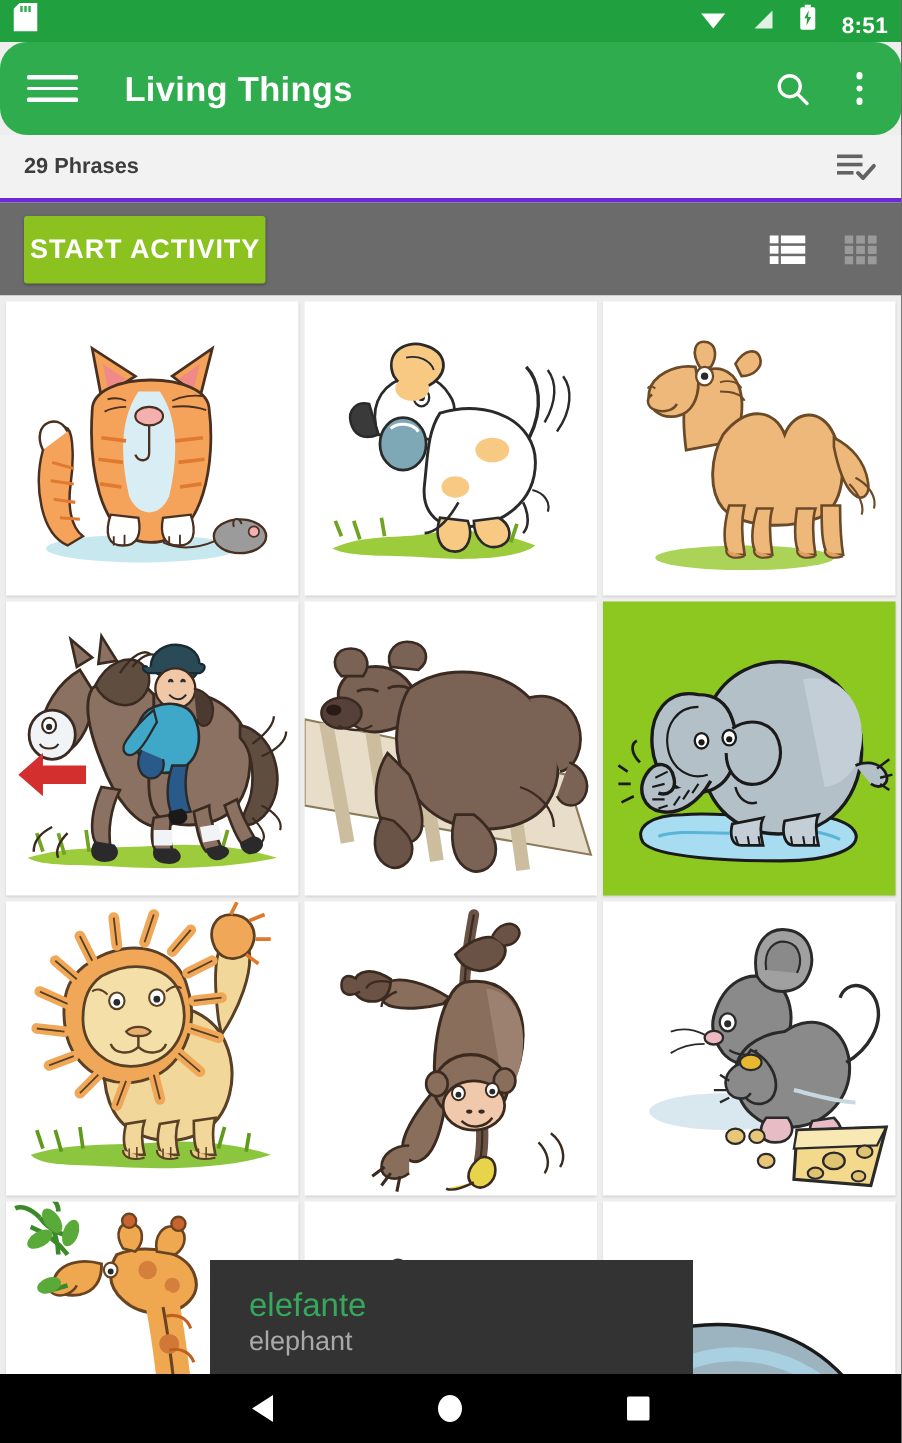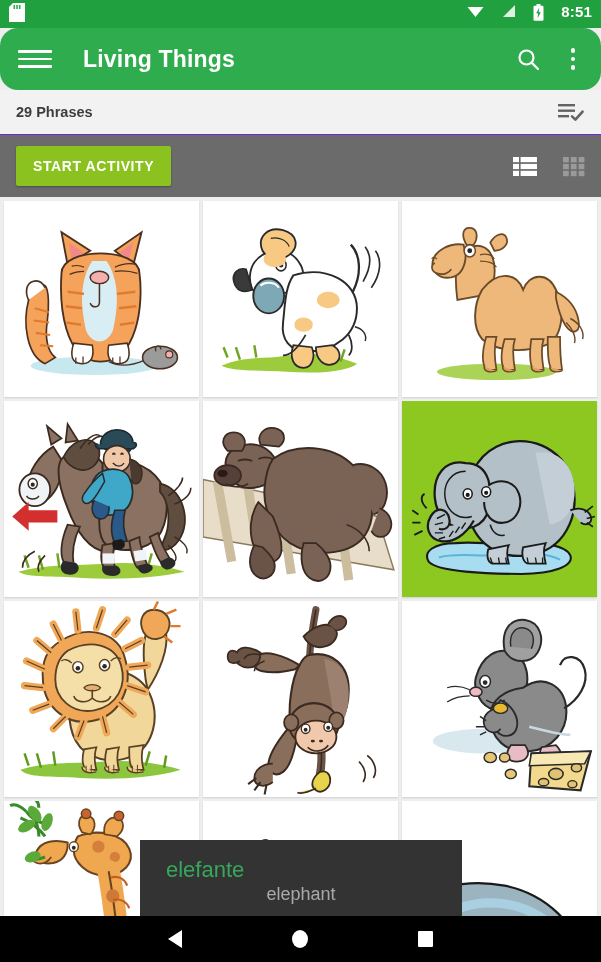--- a/index.html
+++ b/index.html
@@ -24,21 +24,21 @@
     background: #21a03f;
     display: flex;
     align-items: center;
     padding: 0 9px;
     box-sizing: border-box;
   }
   .status-left { display: flex; align-items: center; gap: 6px; }
   .status-right {
     margin-left: auto;
     display: flex;
-    align-items: flex-start;
+    align-items: flex-end;
     gap: 17px;
   }
   .status-time {
     color: #ffffff;
     font-size: 15px;
     font-weight: bold;
     letter-spacing: 0.2px;
     line-height: 1;
   }
 
@@ -88,21 +88,21 @@
   }
 
   
   .subheader {
     height: 45px;
     background: #f2f2f2;
     display: flex;
     align-items: center;
     padding: 0 16px;
     box-sizing: border-box;
-    border-bottom: 1px solid #6d28d9;
+    border-bottom: 3px solid #6d28d9;
   }
   .phrase-count {
     font-size: 14.5px;
     font-weight: bold;
     color: #3d3d3d;
   }
   .subheader-actions { margin-left: auto; display: flex; align-items: center; }
 
   
   .action-bar {
@@ -111,24 +111,24 @@
     display: flex;
     align-items: center;
     padding: 0 16px;
     box-sizing: border-box;
   }
   .start-btn {
     background: #8cc220;
     color: #ffffff;
     border: none;
     font-family: inherit;
-    font-size: 14px;
+    font-size: 18px;
     font-weight: bold;
     letter-spacing: 0.6px;
-    padding: 12px 17px;
+    padding: 12px 4px;
     border-radius: 2px;
     cursor: pointer;
     box-shadow: 0 1px 2px rgba(0,0,0,0.3);
   }
   .view-toggles {
     margin-left: auto;
     display: flex;
     align-items: center;
     gap: 26px;
   }
@@ -171,21 +171,20 @@
   }
   .translation-primary {
     color: #35a85c;
     font-size: 22px;
     line-height: 1.1;
   }
   .translation-secondary {
     color: #a9a9a9;
     font-size: 18px;
     line-height: 1.35;
-    text-align: center;
   }
 
   
   .nav-bar {
     position: absolute;
     left: 0; bottom: 0;
     width: 601px;
     height: 46px;
     background: #000000;
     display: flex;

